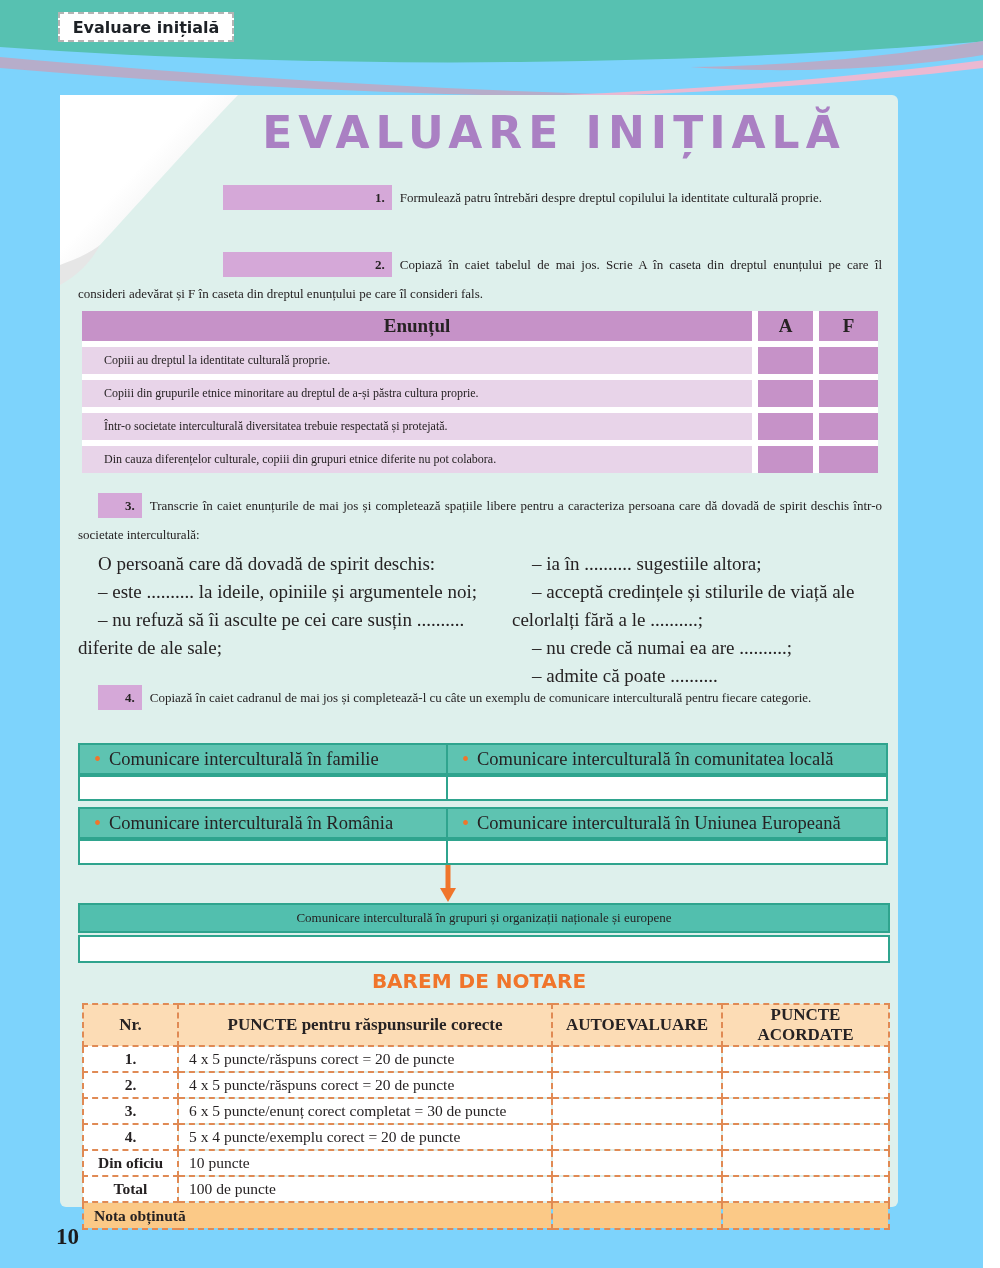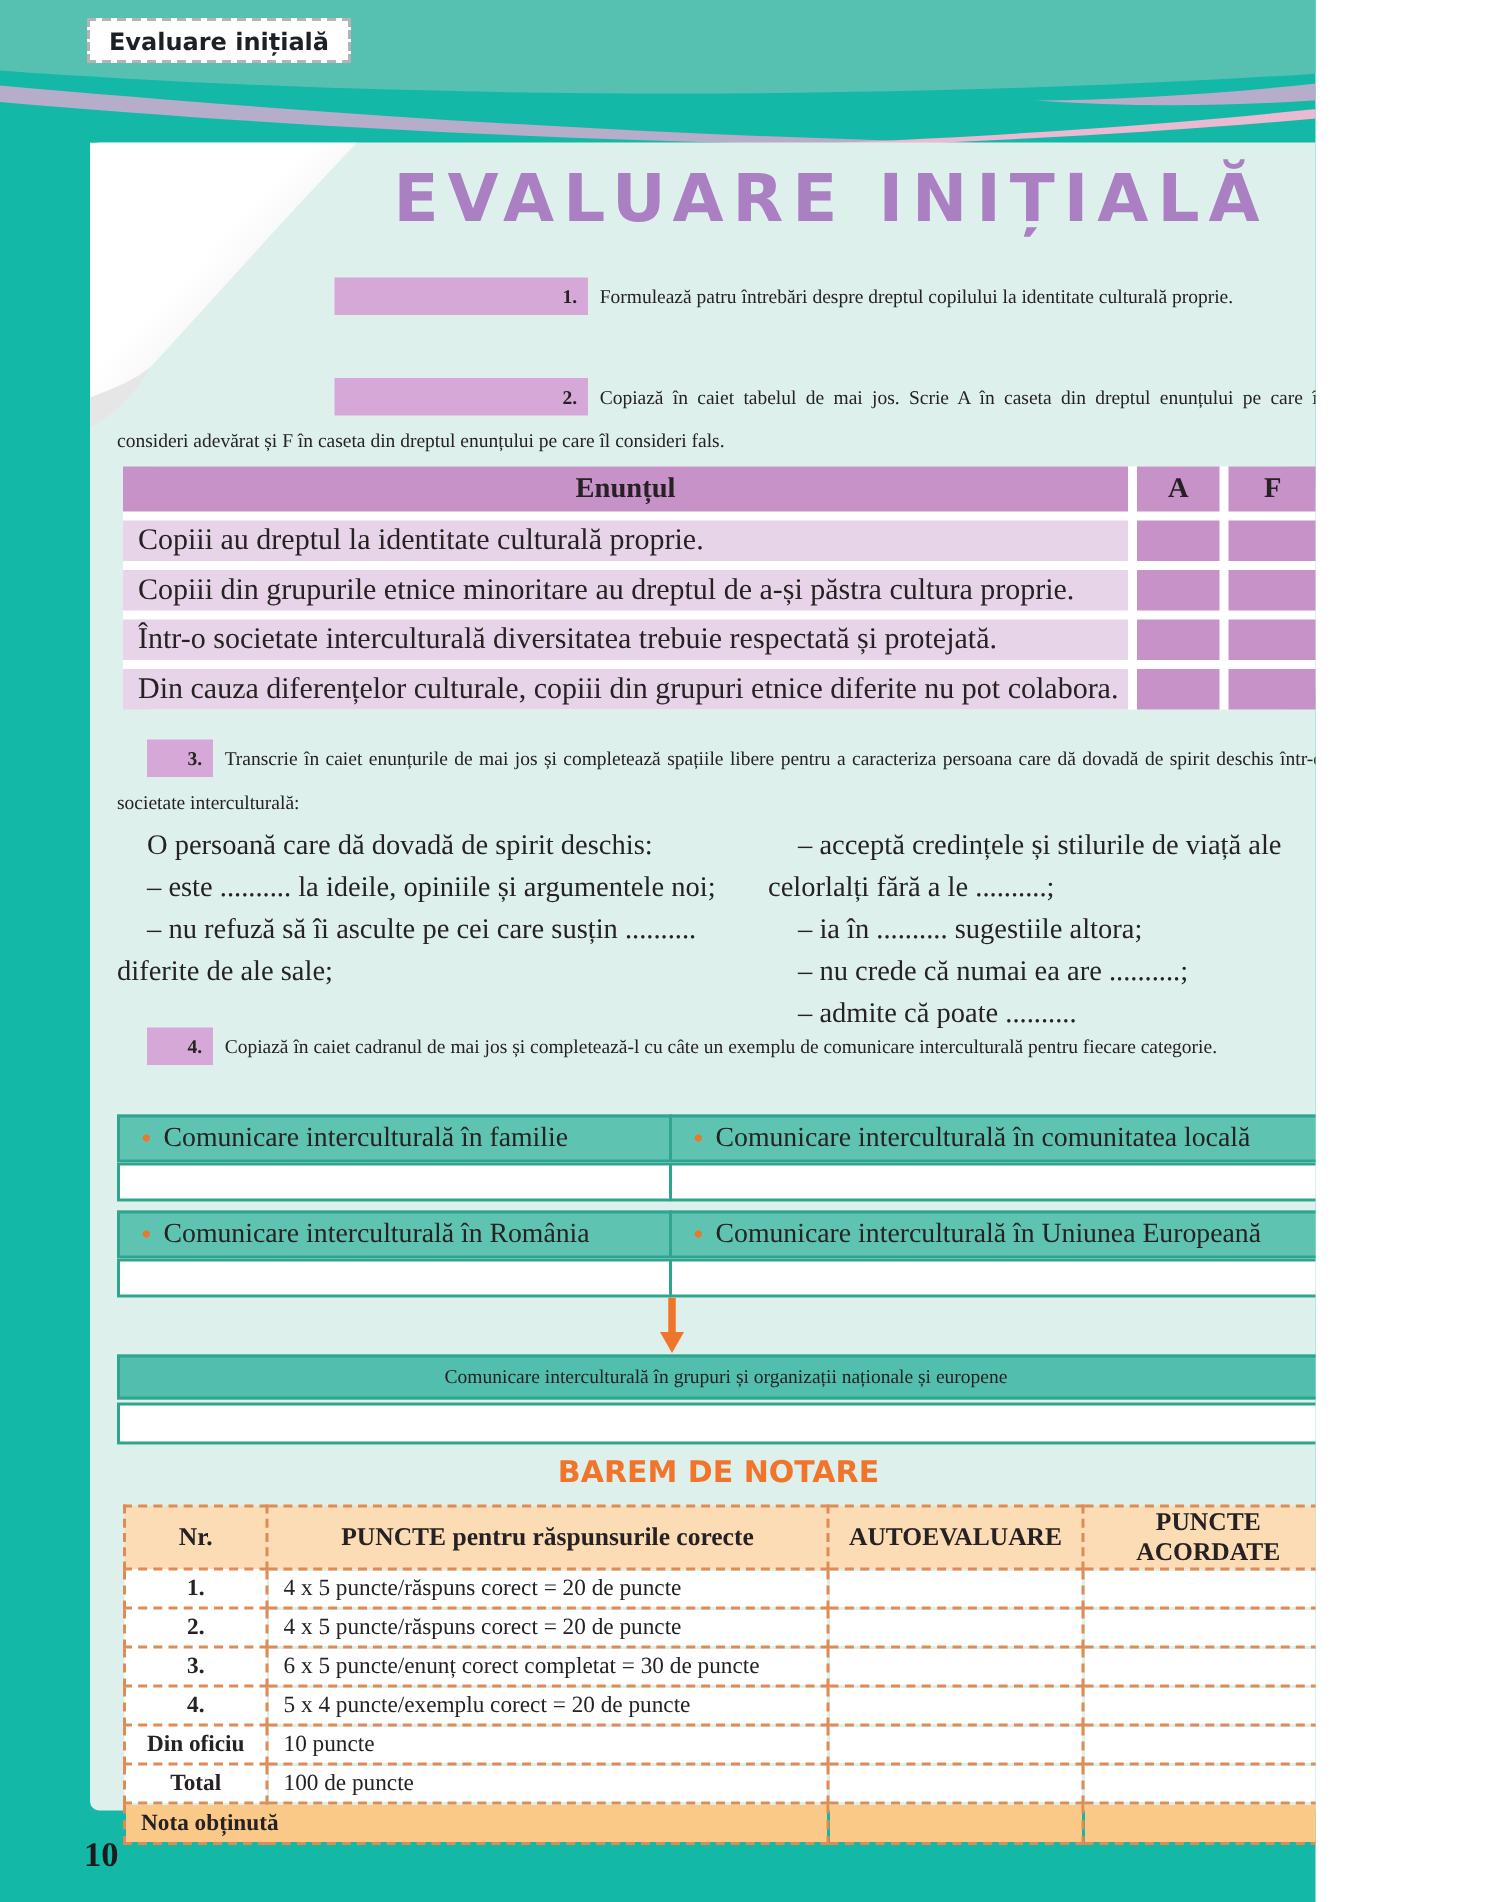--- a/index.html
+++ b/index.html
@@ -4,21 +4,21 @@
 <style>
   :root{
     --teal:#57c1b1; --teal-dark:#2fa48e; --teal-cell:#5ec3b1; --teal-bar:#52bfae;
     --mint:#def0ec; --title-purple:#aa80c3; --badge-purple:#d5a8d8;
     --mauve:#c692c8; --mauve-light:#e8d4e9;
     --orange:#f0752b; --peach:#fcdcb5; --peach-dark:#fbc987; --b-orange:#e08a54;
     --ink:#262223;
   }
   *{margin:0;padding:0;box-sizing:border-box;}
   html,body{background:#fff;}
-  .page{position:relative;width:877px;height:1268px;background:#14b8a6;overflow:hidden;
+  .page{position:relative;width:983px;height:1268px;background:#7dd3fc;overflow:hidden;
          font-family:"Liberation Serif", serif;color:var(--ink);}
   .deco{position:absolute;top:0;left:0;}
   .tab{position:absolute;left:58px;top:12px;width:176px;height:30px;background:#fff;
        border:2px dashed #b4b4b4;display:flex;align-items:center;justify-content:center;
        font-family:"DejaVu Sans",sans-serif;font-weight:bold;font-size:16px;color:#1d2126;}
   .panel{position:absolute;left:60px;top:95px;width:838px;height:1112px;
          background:var(--mint);border-radius:6px;}
   .curl{position:absolute;left:0;top:0;}
   .title{position:absolute;left:160px;top:12px;width:668px;text-align:center;
          font-family:"DejaVu Sans",sans-serif;font-weight:bold;font-size:44px;
@@ -28,22 +28,22 @@
   .ex .num{display:inline-block;background:var(--badge-purple);font-weight:bold;
       padding:0 7px;margin-right:8px;line-height:25px;}
   .ex1{top:88px;text-indent:145px;}
   .ex2{top:155px;text-indent:145px;}
   .ex3{top:396px;text-indent:20px;}
   .ex4{top:588px;text-indent:20px;}
   
   .ptable{position:absolute;left:22px;top:216px;width:796px;background:#fff;
           display:grid;grid-template-columns:670px 55px 59px;grid-auto-rows:auto;
           column-gap:6px;row-gap:6px;border-radius:20px;}
-  .pcell{background:var(--mauve-light);font-size:20px;display:flex;align-items:center;
-         padding:0 10px;height:27px;white-space:nowrap;overflow:hidden;}
+  .pcell{background:var(--mauve-light);font-size:12px;display:flex;align-items:center;
+         padding:0 22px;height:27px;white-space:nowrap;overflow:hidden;}
   .phead{background:var(--mauve);font-weight:bold;height:30px;font-size:19px;}
   .pc-center{justify-content:center;padding:0;}
   .paf{background:var(--mauve);}
   
   .cols{position:absolute;top:455px;left:0;width:838px;height:150px;}
   .colL{position:absolute;left:18px;width:434px;}
   .colR{position:absolute;left:452px;width:378px;}
   .cols p{font-size:19px;line-height:28px;text-indent:20px;}
   
   .quad{position:absolute;left:18px;top:648px;width:812px;}
@@ -141,22 +141,22 @@
 
     <p class="ex ex3"><span class="num">3.</span><span>Transcrie în caiet enunțurile de mai jos și completează spațiile libere pentru a caracteriza persoana care dă dovadă de spirit deschis într-o societate interculturală:</span></p>
 
     <div class="cols">
       <div class="colL">
         <p>O persoană care dă dovadă de spirit deschis:</p>
         <p>– este .......... la ideile, opiniile și argumentele noi;</p>
         <p>– nu refuză să îi asculte pe cei care susțin .......... diferite de ale sale;</p>
       </div>
       <div class="colR">
+        <p>– ia în .......... sugestiile altora;</p>
         <p>– acceptă credințele și stilurile de viață ale celorlalți fără a le ..........;</p>
-        <p>– ia în .......... sugestiile altora;</p>
         <p>– nu crede că numai ea are ..........;</p>
         <p>– admite că poate ..........</p>
       </div>
     </div>
 
     <p class="ex ex4"><span class="num">4.</span><span>Copiază în caiet cadranul de mai jos și completează-l cu câte un exemplu de comunicare interculturală pentru fiecare categorie.</span></p>
 
     <div class="quad">
       <div class="qrow">
         <div class="qcell qhead qc1">

